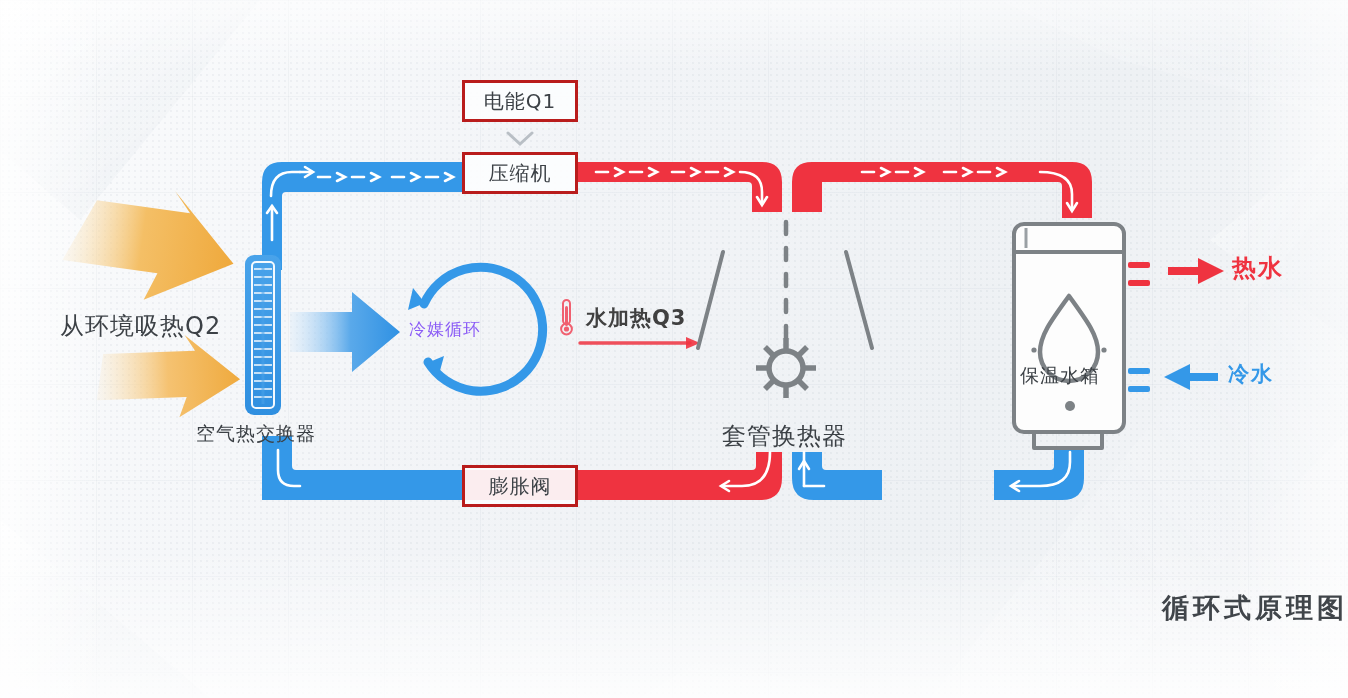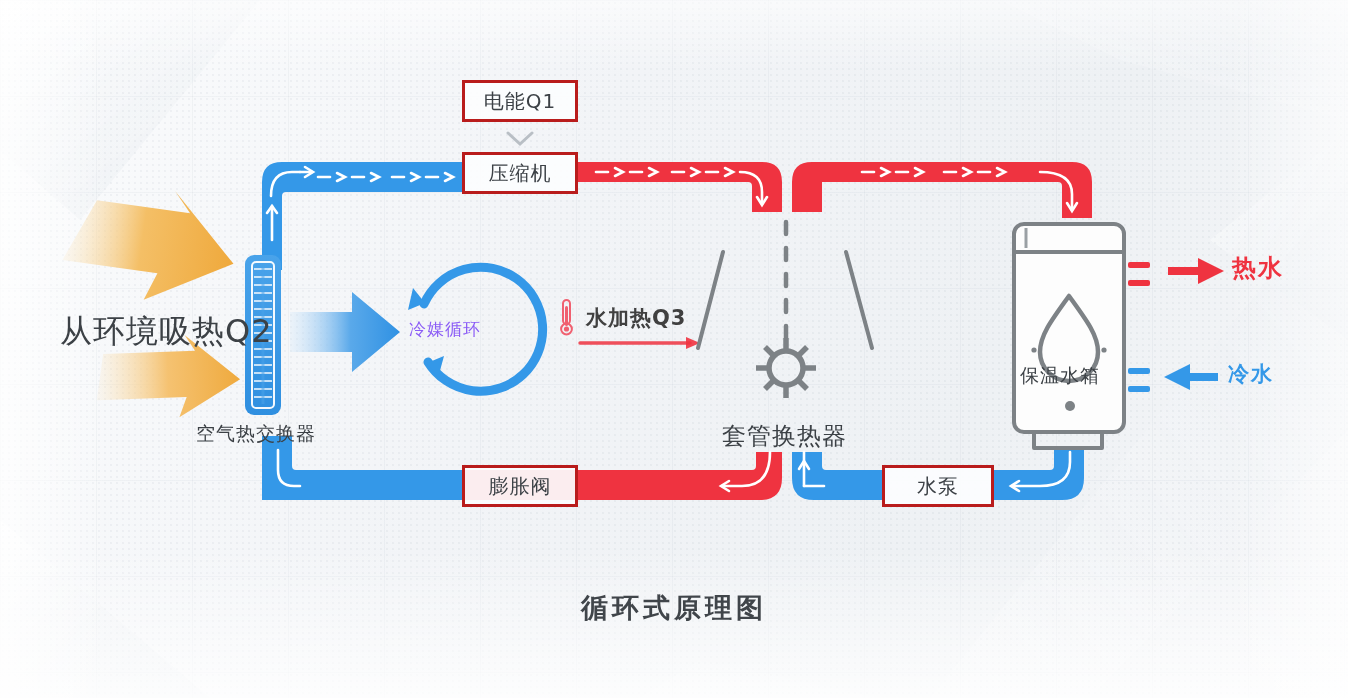--- a/index.html
+++ b/index.html
@@ -40,21 +40,21 @@
     position:absolute;
     background:rgba(252,253,254,0.92);
     border:3px solid #b91c1c;
     display:flex;align-items:center;justify-content:center;
     color:#3c4146;
     letter-spacing:1px;
     box-sizing:border-box;
   }
   .txt{position:absolute;white-space:nowrap;}
   .caption{
-    position:absolute;left:0;right:0;top:590px;text-align:center;
+    position:absolute;left:0;right:0;top:590px;text-align:right;
     font-size:27px;color:#40454a;letter-spacing:4px;font-weight:600;
   }
 </style>
 </head>
 <body>
 
 <div id="stage">
 
   <div class="bg-layer bg-base"></div>
 
@@ -279,25 +279,22 @@
   </div>
 
   <div class="lbl-box" style="left:462px;top:465px;width:116px;height:42px;font-size:20px;">
     <span>膨胀阀</span>
   </div>
 
   <div class="lbl-box" style="left:462px;top:152px;width:116px;height:42px;font-size:20px;">
     <span>压缩机</span>
   </div>
 
-  <div class="lbl-box" style="left:882px;top:465px;width:112px;height:42px;font-size:20px;">
-    <span>水泵</span>
-  </div>
-
-  <div class="txt" style="left:60px;top:310px;font-size:32px;color:#3c4146;letter-spacing:1px;">从环境吸热Q2</div>
+
+  <div class="txt" style="left:60px;top:310px;font-size:24px;color:#3c4146;letter-spacing:1px;">从环境吸热Q2</div>
 
   <div class="txt" style="left:196px;top:421px;font-size:19px;color:#3c4146;letter-spacing:1px;">空气热交换器</div>
 
   <div class="txt" style="left:409px;top:318px;font-size:17px;color:#8b5cf6;letter-spacing:1px;">冷媒循环</div>
 
   <div class="txt" style="left:586px;top:304px;font-size:21px;color:#404040;letter-spacing:1px;font-weight:600;">水加热Q3</div>
 
   <div class="txt" style="left:722px;top:420px;font-size:24px;color:#3c4146;letter-spacing:1px;">套管换热器</div>
 
   <div class="txt" style="left:1020px;top:363px;font-size:19px;color:#3c4146;letter-spacing:1px;">保温水箱</div>

